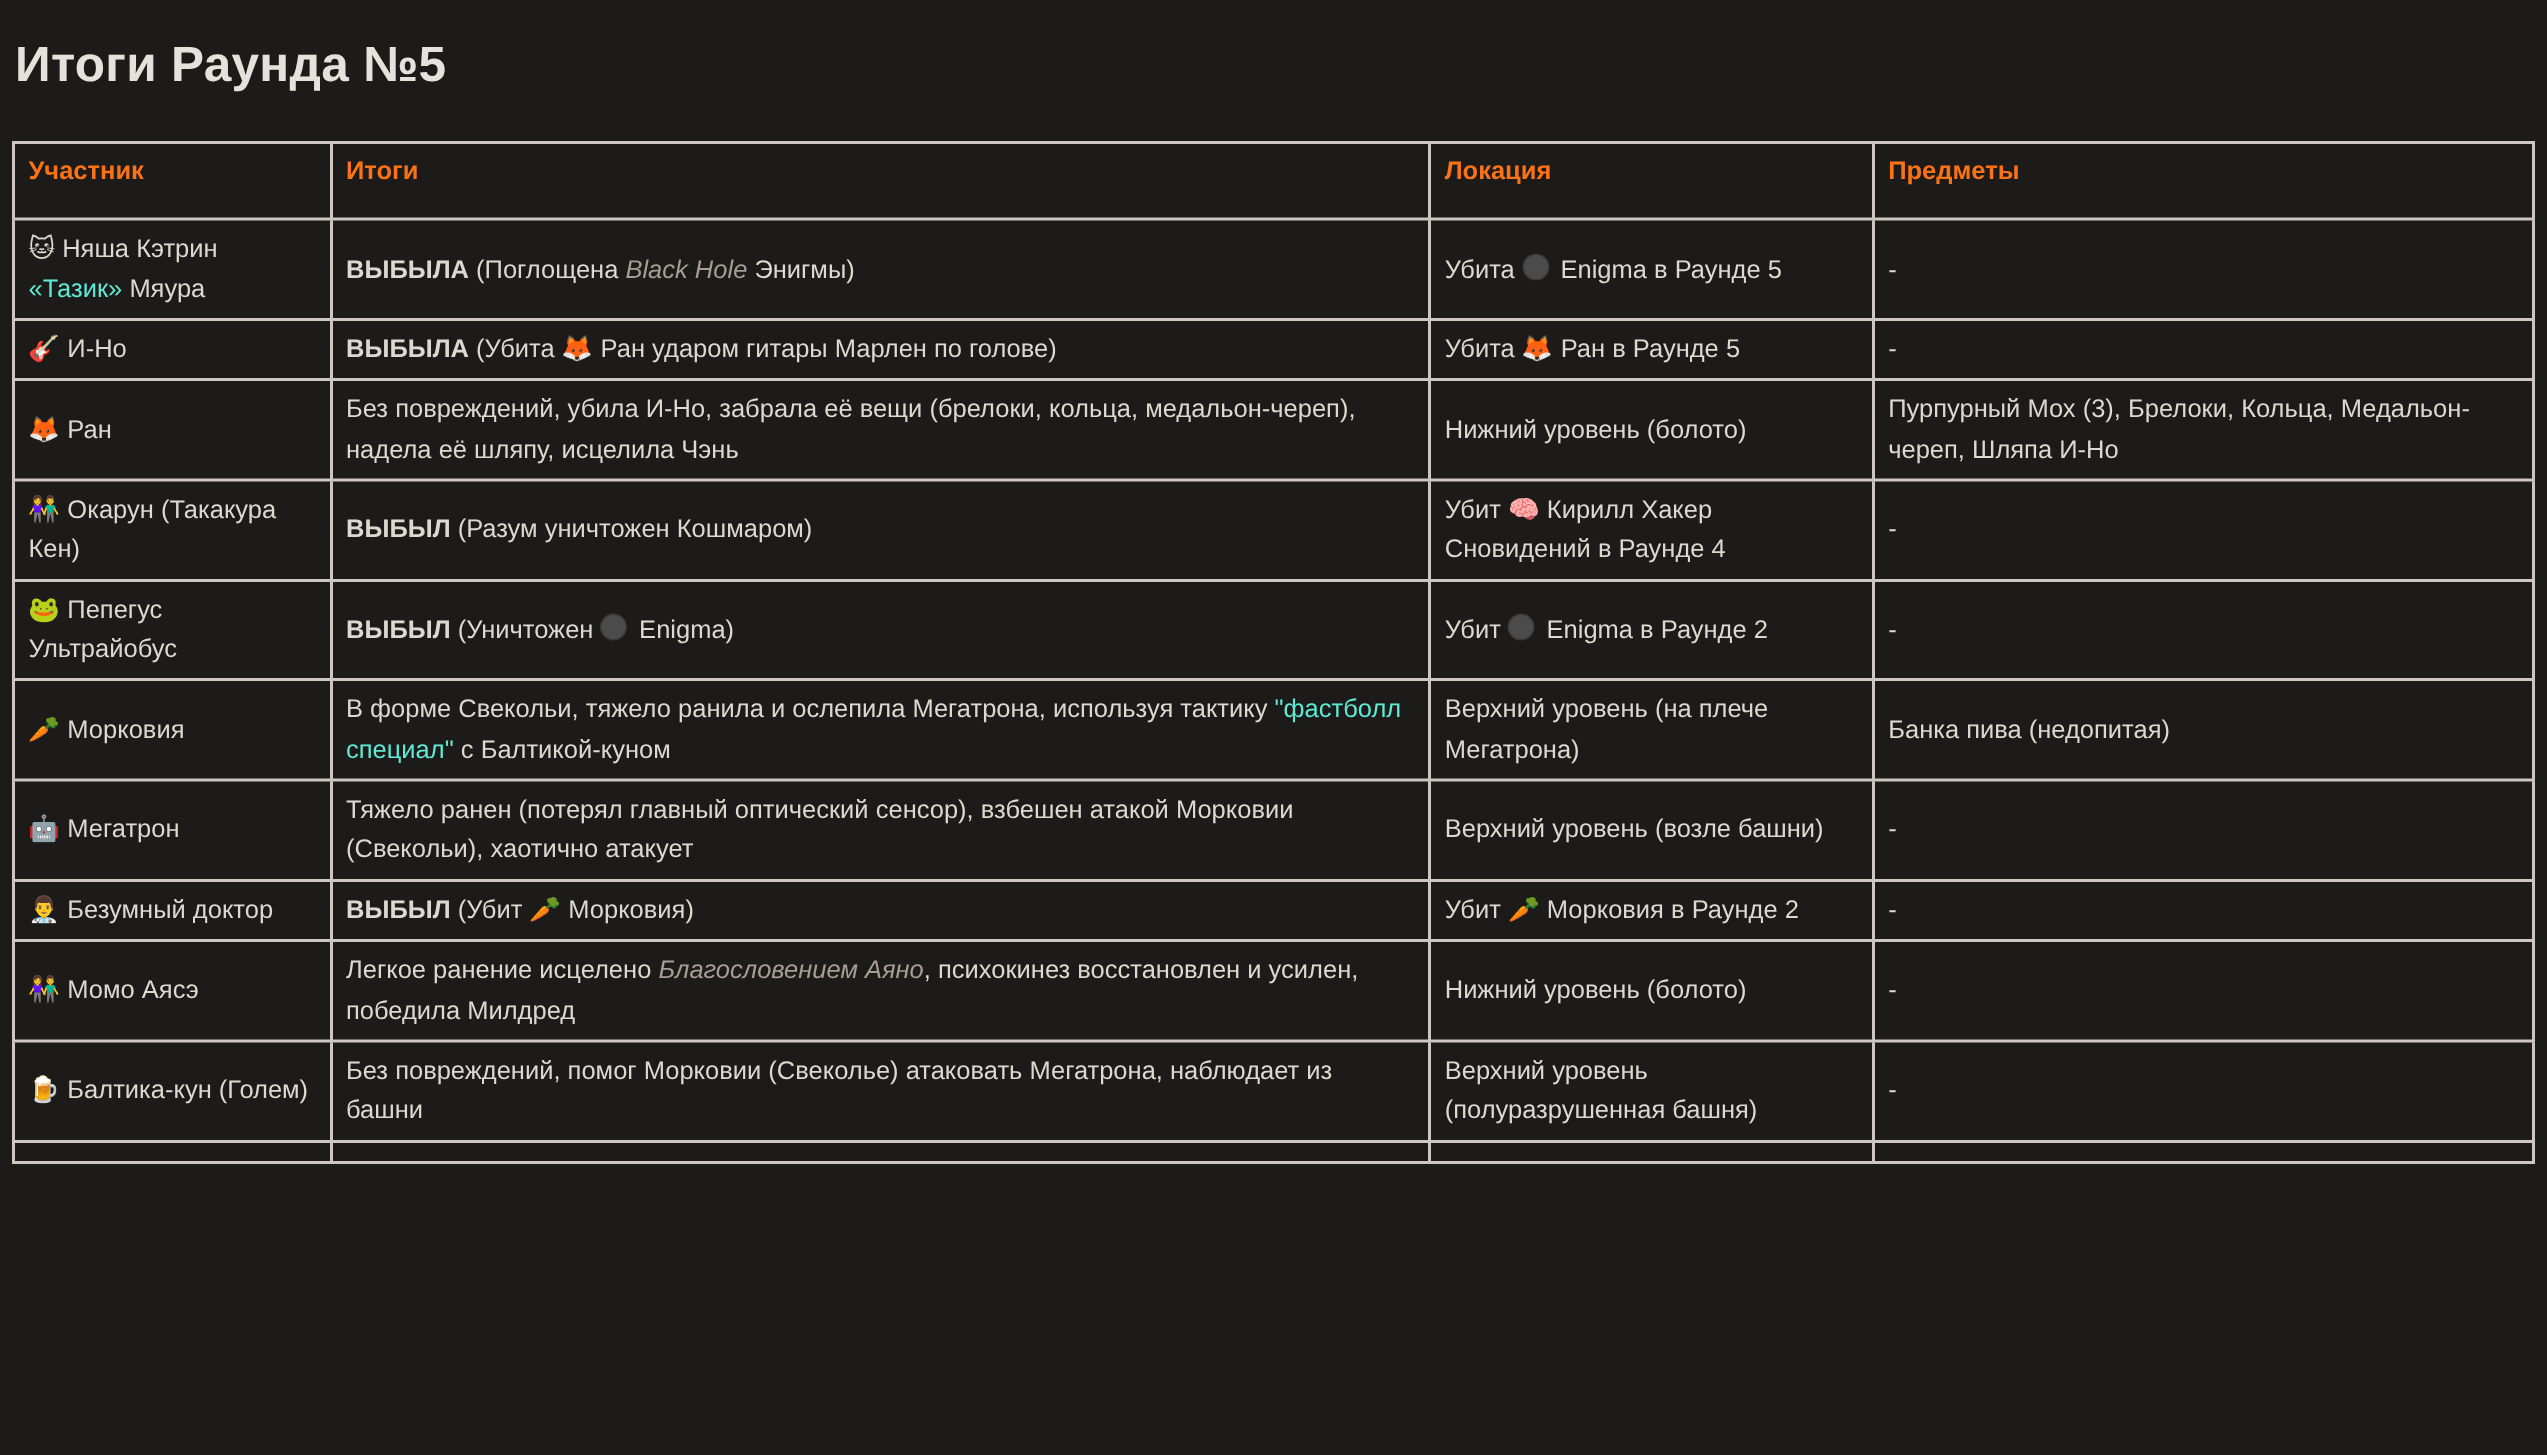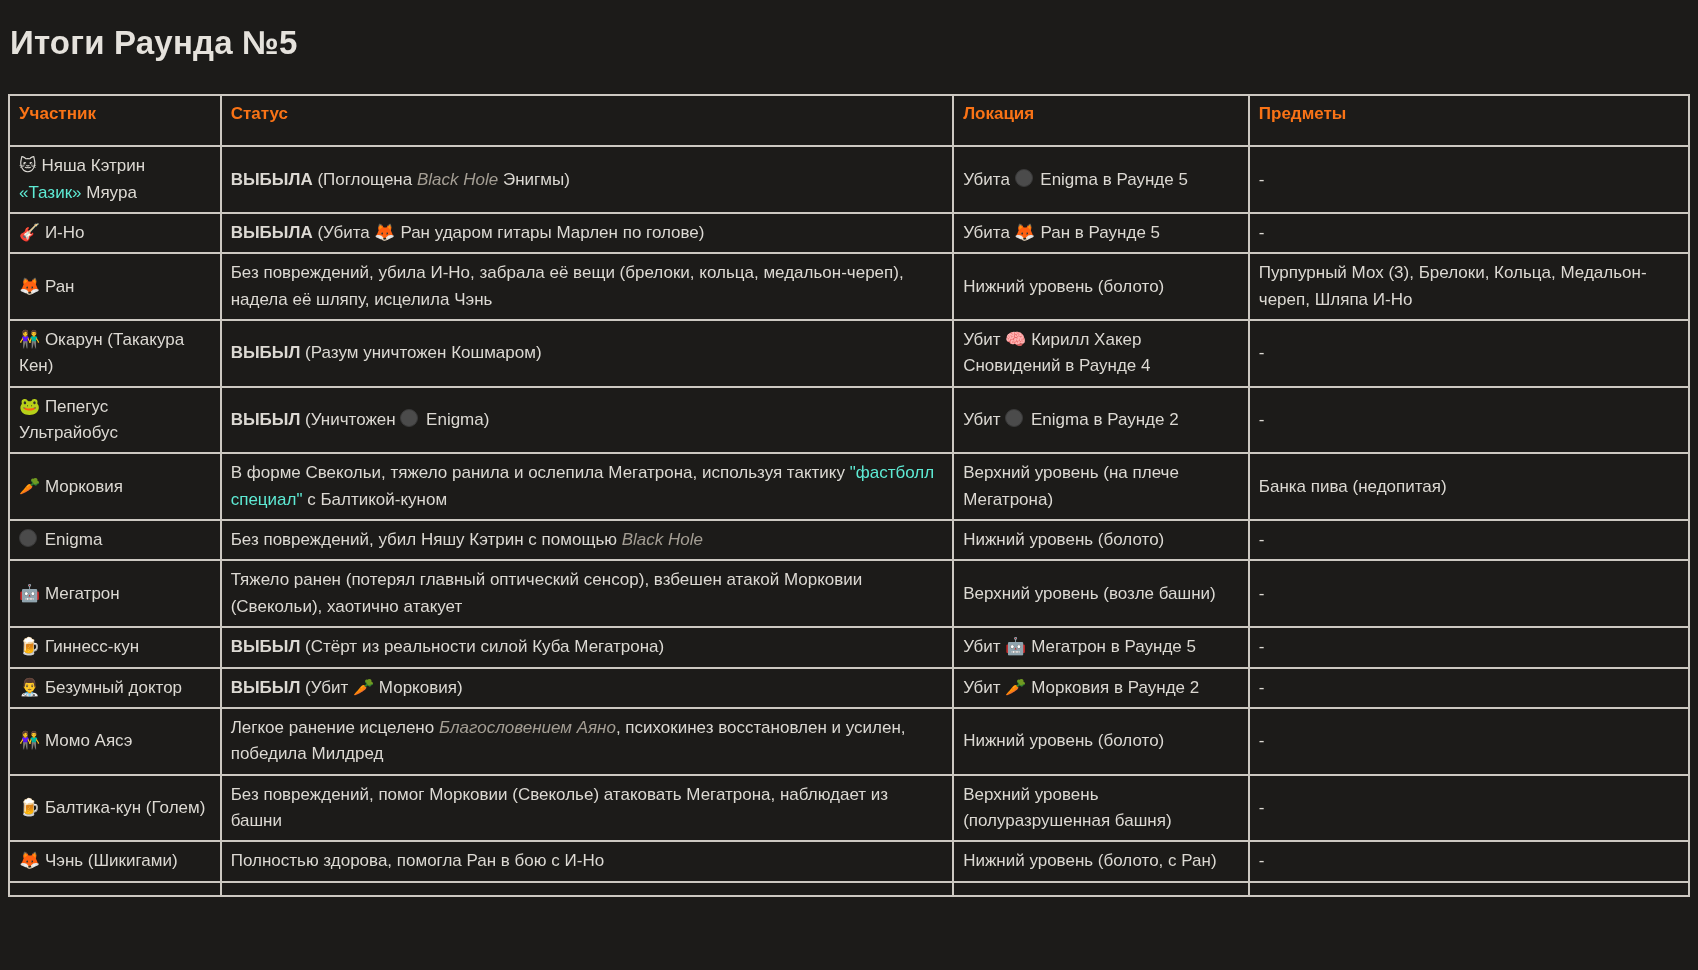--- a/index.html
+++ b/index.html
@@ -75,21 +75,21 @@
   <table class="results-table">
     <colgroup>
       <col class="col-participant">
       <col class="col-status">
       <col class="col-location">
       <col class="col-items">
     </colgroup>
     <thead>
       <tr>
         <th>Участник</th>
-        <th>Статус</th>
+        <th>Итоги</th>
         <th>Локация</th>
         <th>Предметы</th>
       </tr>
     </thead>
     <tbody>
         <tr>
           <td><span class="emoji">🐱</span><span class="plain"> Няша Кэтрин </span><span class="accent">«Тазик»</span><span class="plain"> Мяура</span></td>
           <td><span class="b">ВЫБЫЛА</span><span class="plain"> (Поглощена </span><span class="i">Black Hole</span><span class="plain"> Энигмы)</span></td>
           <td><span class="plain">Убита </span><span class="circle"></span><span class="plain"> Enigma в Раунде 5</span></td>
           <td><span class="plain">-</span></td>
@@ -118,35 +118,23 @@
           <td><span class="plain">Убит </span><span class="circle"></span><span class="plain"> Enigma в Раунде 2</span></td>
           <td><span class="plain">-</span></td>
         </tr>
         <tr>
           <td><span class="emoji">🥕</span><span class="plain"> Морковия</span></td>
           <td><span class="plain">В форме Свекольи, тяжело ранила и ослепила Мегатрона, используя тактику </span><span class="accent">"фастболл специал"</span><span class="plain"> с Балтикой-куном</span></td>
           <td><span class="plain">Верхний уровень (на плече Мегатрона)</span></td>
           <td><span class="plain">Банка пива (недопитая)</span></td>
         </tr>
         <tr>
-          <td><span class="circle"></span><span class="plain"> Enigma</span></td>
-          <td><span class="plain">Без повреждений, убил Няшу Кэтрин с помощью </span><span class="i">Black Hole</span></td>
-          <td><span class="plain">Нижний уровень (болото)</span></td>
-          <td><span class="plain">-</span></td>
-        </tr>
-        <tr>
           <td><span class="emoji">🤖</span><span class="plain"> Мегатрон</span></td>
           <td><span class="plain">Тяжело ранен (потерял главный оптический сенсор), взбешен атакой Морковии (Свекольи), хаотично атакует</span></td>
           <td><span class="plain">Верхний уровень (возле башни)</span></td>
-          <td><span class="plain">-</span></td>
-        </tr>
-        <tr>
-          <td><span class="emoji">🍺</span><span class="plain"> Гиннесс-кун</span></td>
-          <td><span class="b">ВЫБЫЛ</span><span class="plain"> (Стёрт из реальности силой Куба Мегатрона)</span></td>
-          <td><span class="plain">Убит </span><span class="emoji">🤖</span><span class="plain"> Мегатрон в Раунде 5</span></td>
           <td><span class="plain">-</span></td>
         </tr>
         <tr>
           <td><span class="emoji">👨‍⚕️</span><span class="plain"> Безумный доктор</span></td>
           <td><span class="b">ВЫБЫЛ</span><span class="plain"> (Убит </span><span class="emoji">🥕</span><span class="plain"> Морковия)</span></td>
           <td><span class="plain">Убит </span><span class="emoji">🥕</span><span class="plain"> Морковия в Раунде 2</span></td>
           <td><span class="plain">-</span></td>
         </tr>
         <tr>
           <td><span class="emoji">👫</span><span class="plain"> Момо Аясэ</span></td>
@@ -154,26 +142,20 @@
           <td><span class="plain">Нижний уровень (болото)</span></td>
           <td><span class="plain">-</span></td>
         </tr>
         <tr>
           <td><span class="emoji">🍺</span><span class="plain"> Балтика-кун (Голем)</span></td>
           <td><span class="plain">Без повреждений, помог Морковии (Свеколье) атаковать Мегатрона, наблюдает из башни</span></td>
           <td><span class="plain">Верхний уровень (полуразрушенная башня)</span></td>
           <td><span class="plain">-</span></td>
         </tr>
         <tr>
-          <td><span class="emoji">🦊</span><span class="plain"> Чэнь (Шикигами)</span></td>
-          <td><span class="plain">Полностью здорова, помогла Ран в бою с И-Но</span></td>
-          <td><span class="plain">Нижний уровень (болото, с Ран)</span></td>
-          <td><span class="plain">-</span></td>
-        </tr>
-        <tr>
           <td></td>
           <td></td>
           <td></td>
           <td></td>
         </tr>
       </tbody>
   </table>
 </div>
 
 </body></html>

